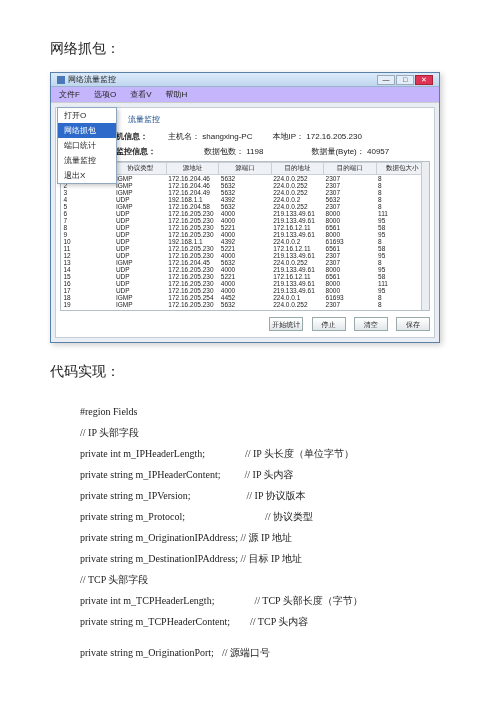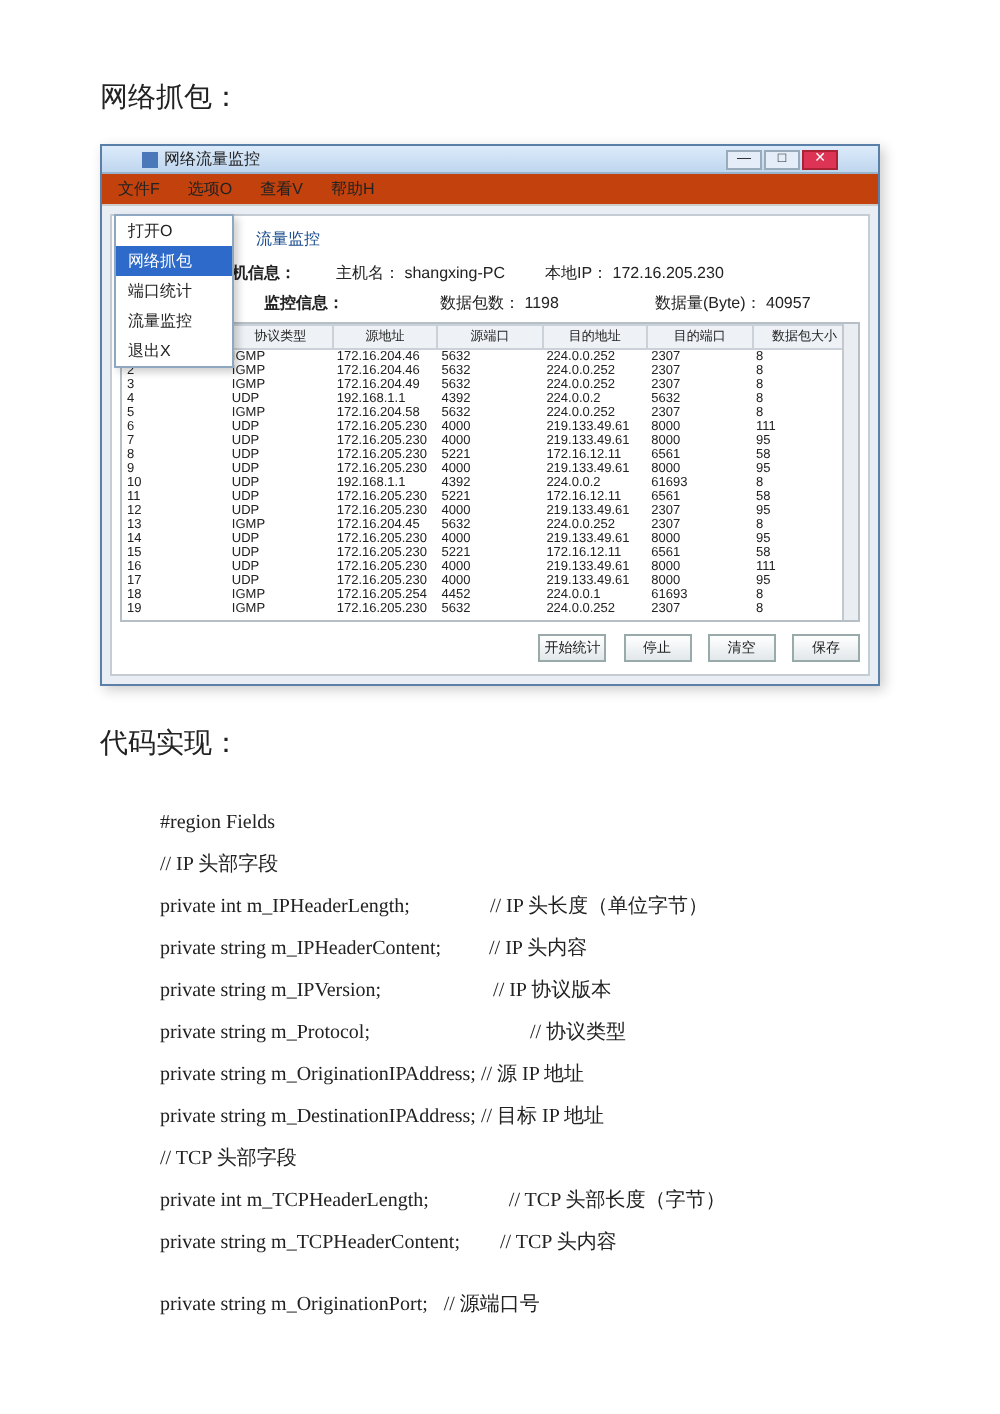--- a/index.html
+++ b/index.html
@@ -23,28 +23,28 @@
     background: #e9eef4;
     width: 390px;
     box-shadow: 2px 2px 6px rgba(0,0,0,0.2);
     font-size: 8px;
   }
   .titlebar {
     display: flex;
     align-items: center;
     height: 14px;
     background: linear-gradient(#dcebfb,#bfd6ee);
-    padding: 0 20px;
+    padding: 0 6px;
     border-bottom: 1px solid #9ab3cc;
   }
   .titlebar .title { flex: 1; font-size: 8px; display:flex; align-items:center; gap:3px; }
   .win-btn { width: 18px; height: 10px; margin-left: 1px; display:inline-flex; align-items:center; justify-content:center; border:1px solid #9ab; background:#e5eef8; font-size:7px; line-height:1; }
   .win-close { background: #d35; color:#fff; border-color:#a23; }
   .menubar {
-    display:flex; gap:14px; padding:2px 8px; background:#c2410c; border-bottom:1px solid #ccc;
+    display:flex; gap:14px; padding:2px 8px; background:#c4b5fd; border-bottom:1px solid #ccc;
   }
   .dropdown {
     position:absolute;
     margin-top:0;
     background:#fff;
     border:1px solid #8fa7c0;
     width:60px;
     box-shadow:2px 2px 4px rgba(0,0,0,0.2);
     z-index:10;
   }
@@ -113,21 +113,21 @@
 
     <div class="body-area">
       <div class="toplink">流量监控</div>
 
       <div class="hostline" style="margin-left:56px;">
         <span><span class="label">机信息：</span></span>
         <span><span>主机名：</span> <span>shangxing-PC</span></span>
         <span><span>本地IP：</span> <span>172.16.205.230</span></span>
       </div>
 
-      <div class="statline" style="margin-left:56px;padding-left:16px;">
+      <div class="statline" style="margin-left:56px;">
         <span><span class="label">监控信息：</span></span>
         <span><span>数据包数：</span> <span>1198</span></span>
         <span><span>数据量(Byte)：</span> <span>40957</span></span>
       </div>
 
       <div class="table-wrap">
         <table>
           <thead>
               <tr id="hdr-row">
                 <th>编号</th>

